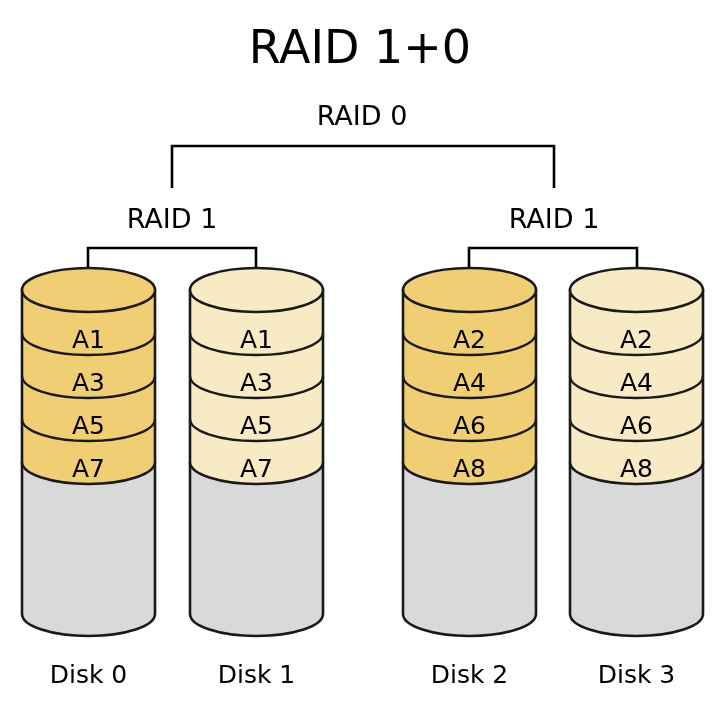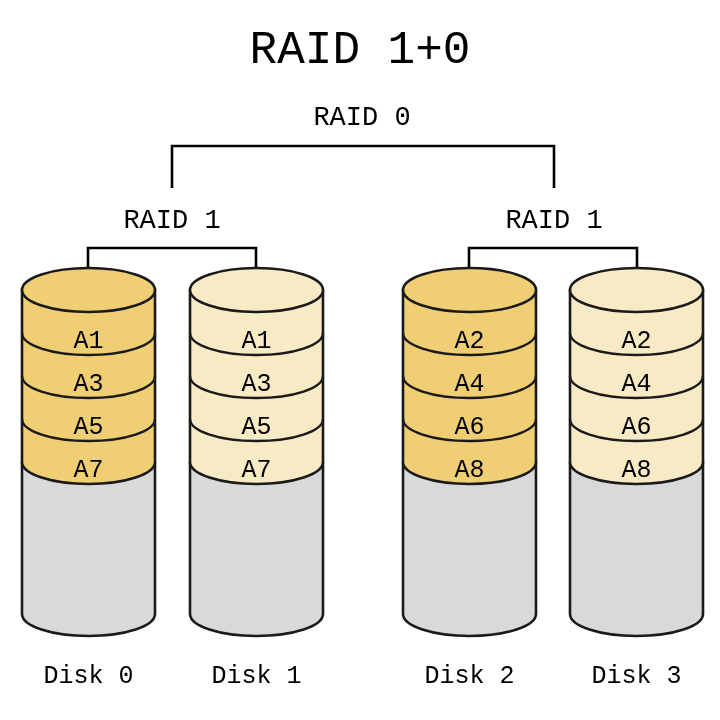--- a/index.html
+++ b/index.html
@@ -11,21 +11,20 @@
   body {
     font-family: "DejaVu Sans", "Liberation Sans", sans-serif;
     color: #000000;
   }
   #stage {
     position: relative;
     width: 720px;
     height: 720px;
     background: #ffffff;
     overflow: hidden;
-    font-family: Liberation Mono, monospace;
   }
   #diagram-svg {
     position: absolute;
     left: 0;
     top: 0;
     width: 720px;
     height: 720px;
     display: block;
   }
   .title-text {

